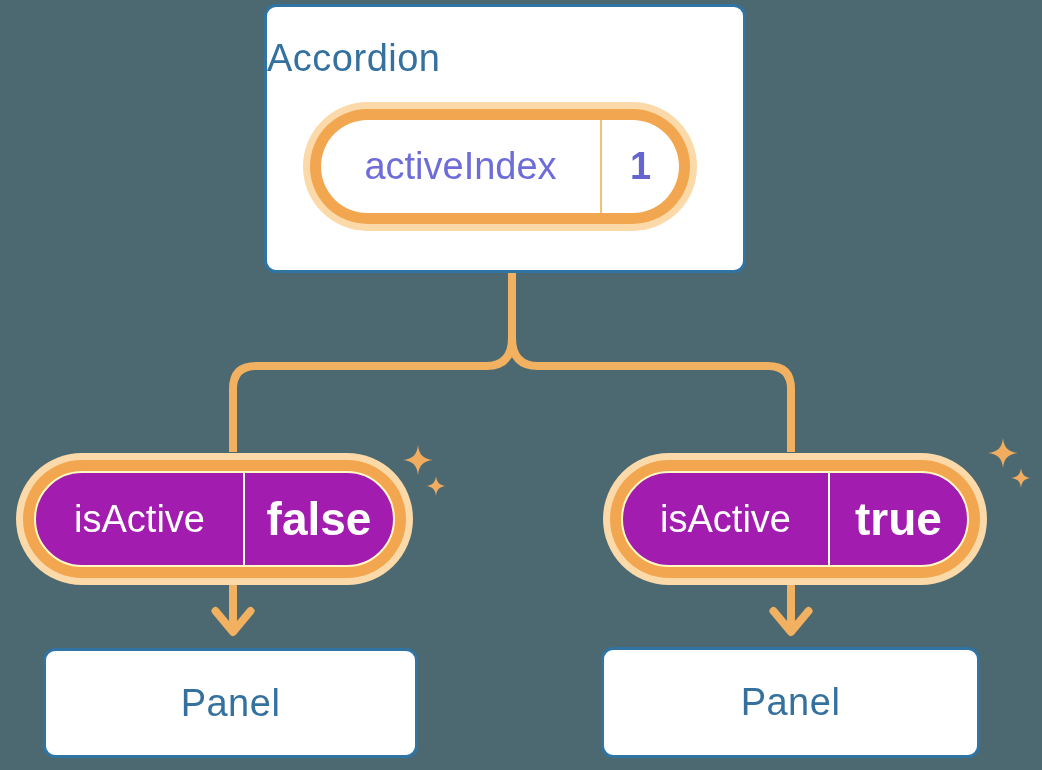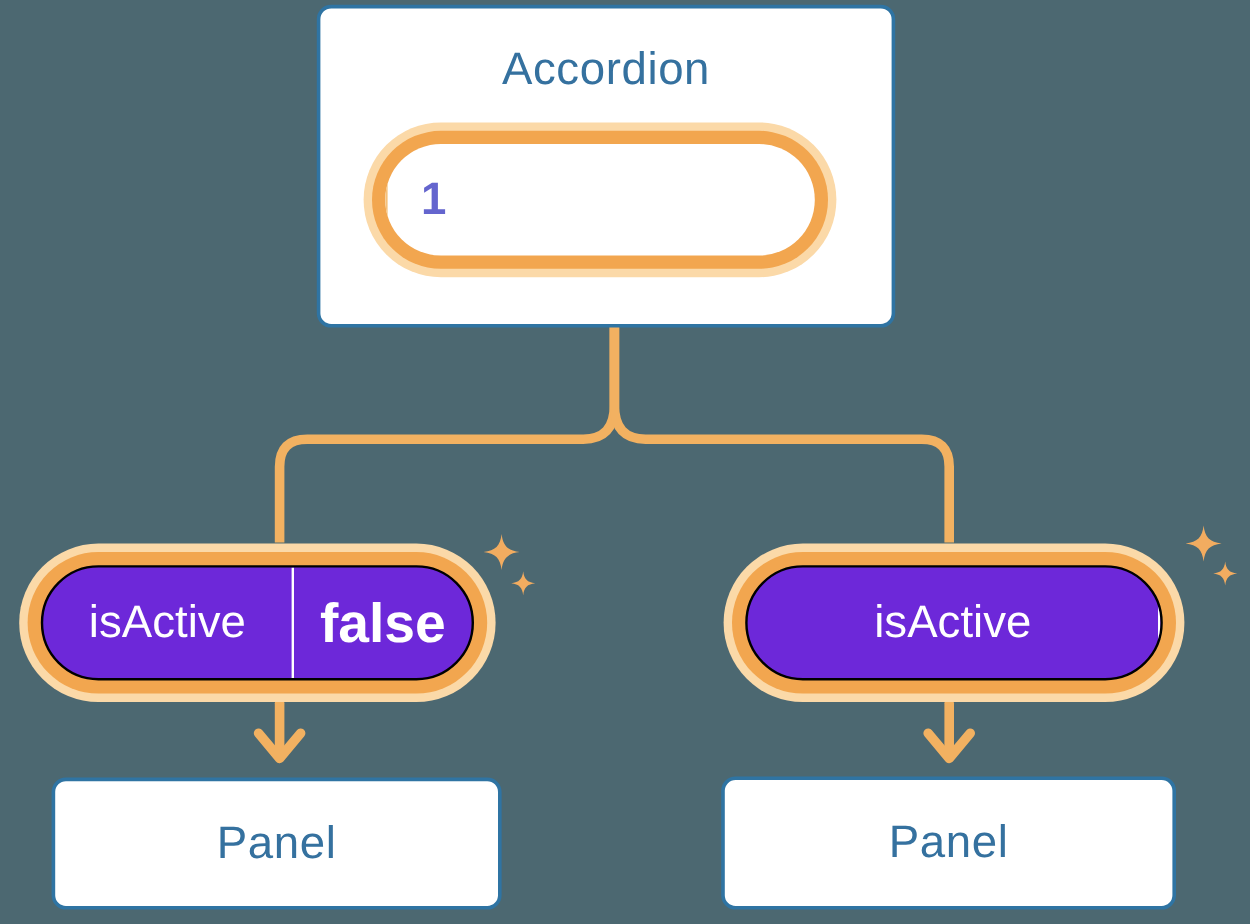--- a/index.html
+++ b/index.html
@@ -13,21 +13,21 @@
 
   
   .connector-svg{position:absolute;left:0;top:0;z-index:1;}
 
   
   .comp-card{
     position:absolute;box-sizing:border-box;z-index:2;
     background:#ffffff;border:3px solid #2F74A3;border-radius:12px;
   }
   .comp-card .card-title{
-    text-align:center;font-size:38px;font-weight:500;color:#35719F;
+    text-align:left;font-size:38px;font-weight:500;color:#35719F;
     letter-spacing:.5px;
   }
   #accordion-card{left:264px;top:4px;width:482px;height:269px;}
   #accordion-card .card-title{margin-top:30px;}
   #panel-card-left{left:43px;top:648px;width:375px;height:110px;
     display:flex;align-items:center;justify-content:center;}
   #panel-card-right{left:601px;top:647px;width:379px;height:111px;
     display:flex;align-items:center;justify-content:center;}
 
   
@@ -37,21 +37,21 @@
   }
   .pill-ring{
     width:100%;height:100%;box-sizing:border-box;
     background:#F2A64F;border-radius:999px;padding:11px;
   }
   .pill-body{
     width:100%;height:100%;box-sizing:border-box;
     border-radius:999px;display:flex;align-items:stretch;overflow:hidden;
   }
   .pill-body.white{background:#ffffff;}
-  .pill-body.purple{background:#6d28d9;border:2px solid #000000;}
+  .pill-body.purple{background:#a21caf;border:2px solid #fef9c3;}
   .pill-cell{display:flex;align-items:center;justify-content:center;}
   .pill-label{flex:1;}
   .pill-divider{width:2px;align-self:stretch;}
   .pill-divider.orange{background:#F5C07A;}
   .pill-divider.white{background:#ffffff;}
 
   #state-pill{left:303px;top:102px;width:394px;height:129px;}
   #state-pill .pill-label{font-size:38px;color:#6E6CD8;}
   #state-pill .pill-value{width:77px;font-size:38px;font-weight:700;color:#6465CE;}
 
@@ -88,20 +88,21 @@
     </g>
   </svg>
 
   <div class="comp-card" id="accordion-card">
     <div class="card-title">Accordion</div>
   </div>
 
   <div class="pill-halo" id="state-pill">
     <div class="pill-ring">
       <div class="pill-body white">
+        <div class="pill-cell pill-label">activeIndex</div>
         <div class="pill-divider orange"></div>
         <div class="pill-cell pill-value">1</div>
       </div>
     </div>
   </div>
 
   <div class="pill-halo prop-pill" id="prop-pill-left">
     <div class="pill-ring">
       <div class="pill-body purple">
         <div class="pill-cell pill-label">isActive</div>
@@ -109,20 +110,21 @@
         <div class="pill-cell pill-value">false</div>
       </div>
     </div>
   </div>
 
   <div class="pill-halo prop-pill" id="prop-pill-right">
     <div class="pill-ring">
       <div class="pill-body purple">
         <div class="pill-cell pill-label">isActive</div>
         <div class="pill-divider white"></div>
+        <div class="pill-cell pill-value">true</div>
       </div>
     </div>
   </div>
 
   <div class="comp-card" id="panel-card-left">
     <div class="card-title">Panel</div>
   </div>
 
   <div class="comp-card" id="panel-card-right">
     <div class="card-title">Panel</div>

